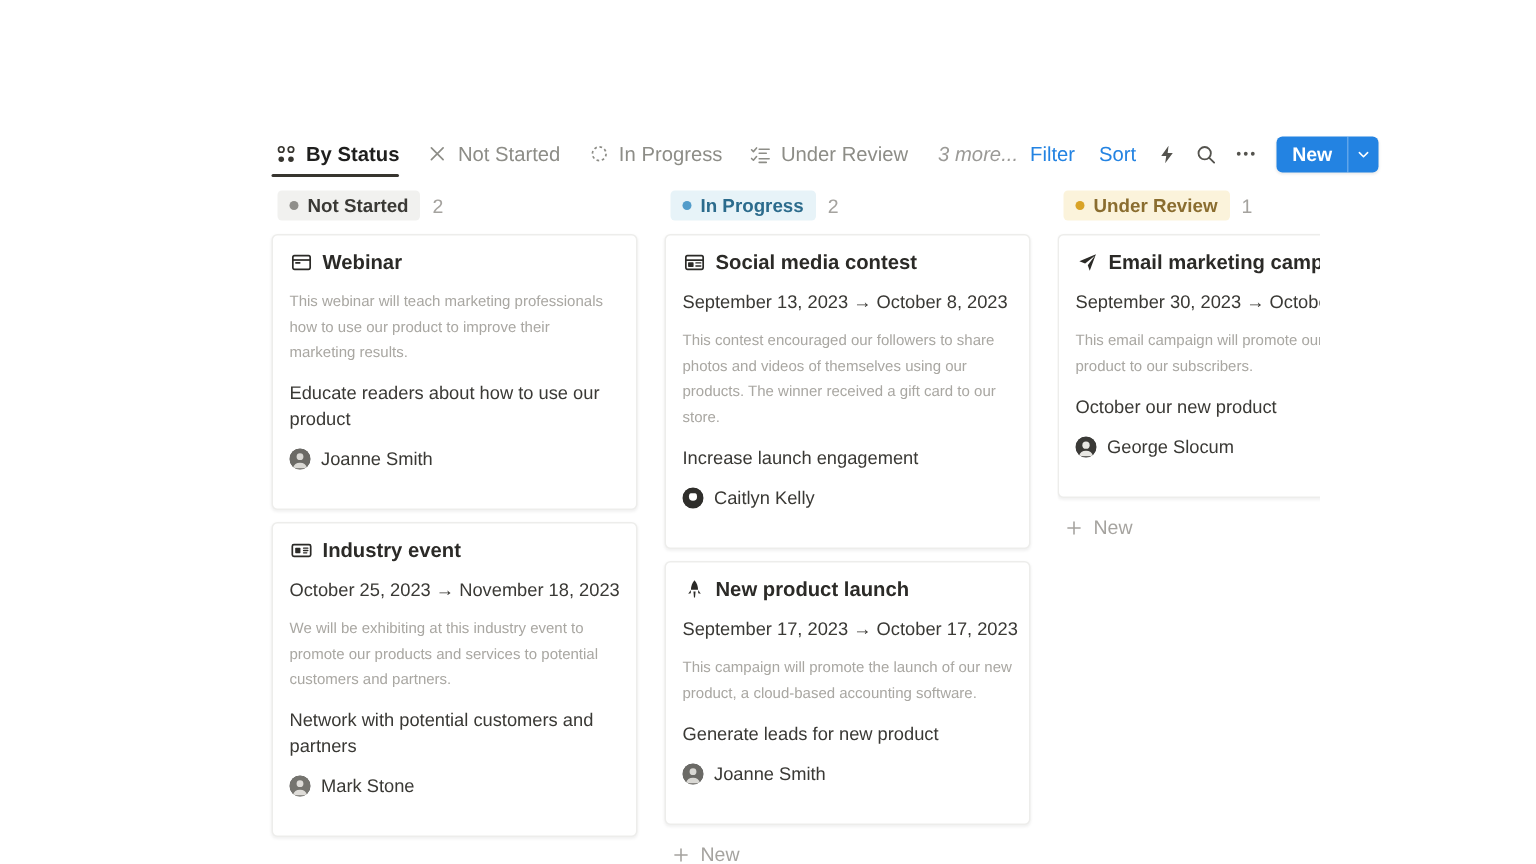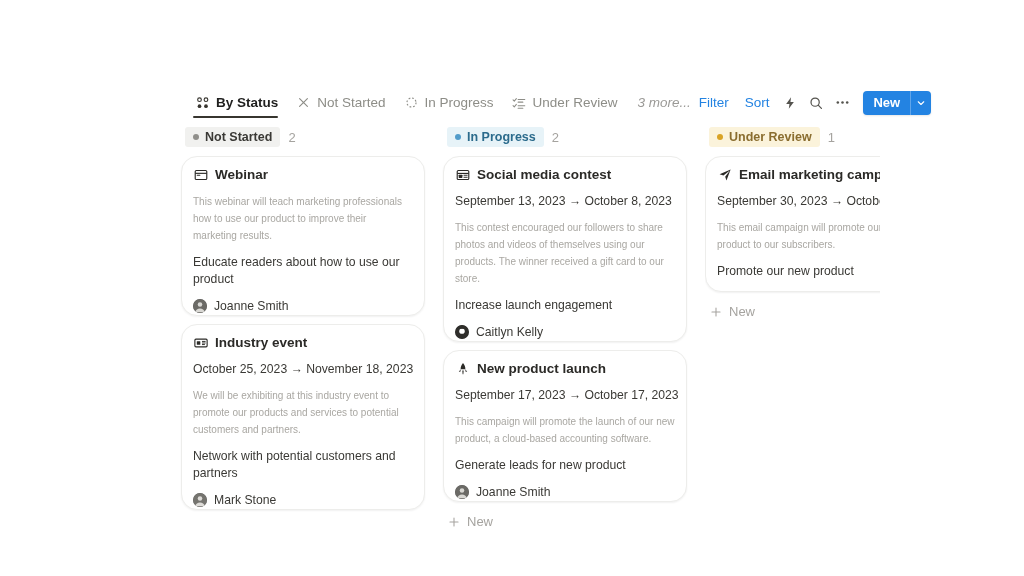--- a/index.html
+++ b/index.html
@@ -7,21 +7,21 @@
     width: 1024px; height: 576px;
     background: #ffffff;
     font-family: "Liberation Sans", sans-serif;
     -webkit-font-smoothing: antialiased;
     overflow: hidden;
   }
   .page { position: relative; width: 1024px; height: 576px; background:#fff; }
 
   
   .toolbar {
-    position: absolute; left: 193px; top: 88px; width: 674px; height: 29px;
+    position: absolute; left: 181px; top: 88px; width: 674px; height: 29px;
     display: flex; 
   }
   .view-tabs { display: flex; align-items: center; height: 29px; }
   .vtab {
     display: flex; align-items: center; gap: 6px;
     height: 29px; padding: 0 8px 0 2px; margin-right: 8px;
     font-size: 13.5px; color: #8d8d87; white-space: nowrap; cursor: pointer;
     position: relative;
   }
   .vtab .lbl { line-height: 1; }
@@ -76,23 +76,23 @@
     font-size: 12.5px; font-weight: 600; line-height: 1;
   }
   .chip .dot { width: 6px; height: 6px; border-radius: 50%; display:block; }
   .col-count { font-size: 13px; color: #a5a39f; }
 
   .cards { display: flex; flex-direction: column; gap: 8px; }
   .card {
     width: 244px;
     background: #ffffff;
     border: 1px solid #ededeb;
-    border-radius: 16px;
+    border-radius: 4px;
     box-shadow: 0 1px 2px rgba(15,15,15,.06);
-    padding: 10px 11px 1px 11px;
+    padding: 10px 11px 25px 11px;
     cursor: pointer;
   }
   .card-title {
     display: flex; align-items: center; gap: 7px;
     font-size: 13.5px; font-weight: 600; color: #2b2a27;
     line-height: 16px; margin-bottom: 10px; white-space: nowrap;
   }
   .card-title .ico { width: 15px; height: 15px; display:flex; align-items:center; justify-content:center; flex: 0 0 15px; }
   .card-date {
     font-size: 12.2px; color: #3a3935; line-height: 16px; margin-bottom: 10px; white-space: nowrap;
@@ -368,21 +368,31 @@
           <div class="card-title">
             <span class="ico">
               <svg width="14" height="14" viewBox="0 0 16 16" fill="none">
                 <path d="M14.4 1.8 L1.8 7.1 L6.2 8.7 L13.6 2.9 L8.2 10 L9.7 14.2 Z" fill="#2b2a27"></path>
               </svg>
             </span>
             <span>Email marketing campaign</span>
           </div>
           <div class="card-date">September 30, 2023 → October 20, 2023</div>
           <div class="card-desc">This email campaign will promote our new product to our subscribers.</div>
-          <div class="card-goal">Promote our new product</div>
+          <div class="card-goal">October our new product</div>
+          <div class="card-person">
+            <span class="avatar">
+              <svg width="14" height="14" viewBox="0 0 16 16">
+                  <circle cx="8" cy="8" r="8" fill="#3b3a37"></circle>
+                  <circle cx="8" cy="6.6" r="2.8" fill="#e8e7e3"></circle>
+                  <path d="M2.6 15 a5.6 5.6 0 0 1 10.8 0 Z" fill="#e8e7e3"></path>
+                </svg>
+            </span>
+            <span>George Slocum</span>
+          </div>
         </div>
       </div>
 
       <div class="add-new">
         <span class="plus">
           <svg width="12" height="12" viewBox="0 0 16 16" fill="none">
             <path d="M8 2.6 V13.4 M2.6 8 H13.4" stroke="#a5a39f" stroke-width="1.4" stroke-linecap="round"></path>
           </svg>
         </span>
         <span>New</span>

